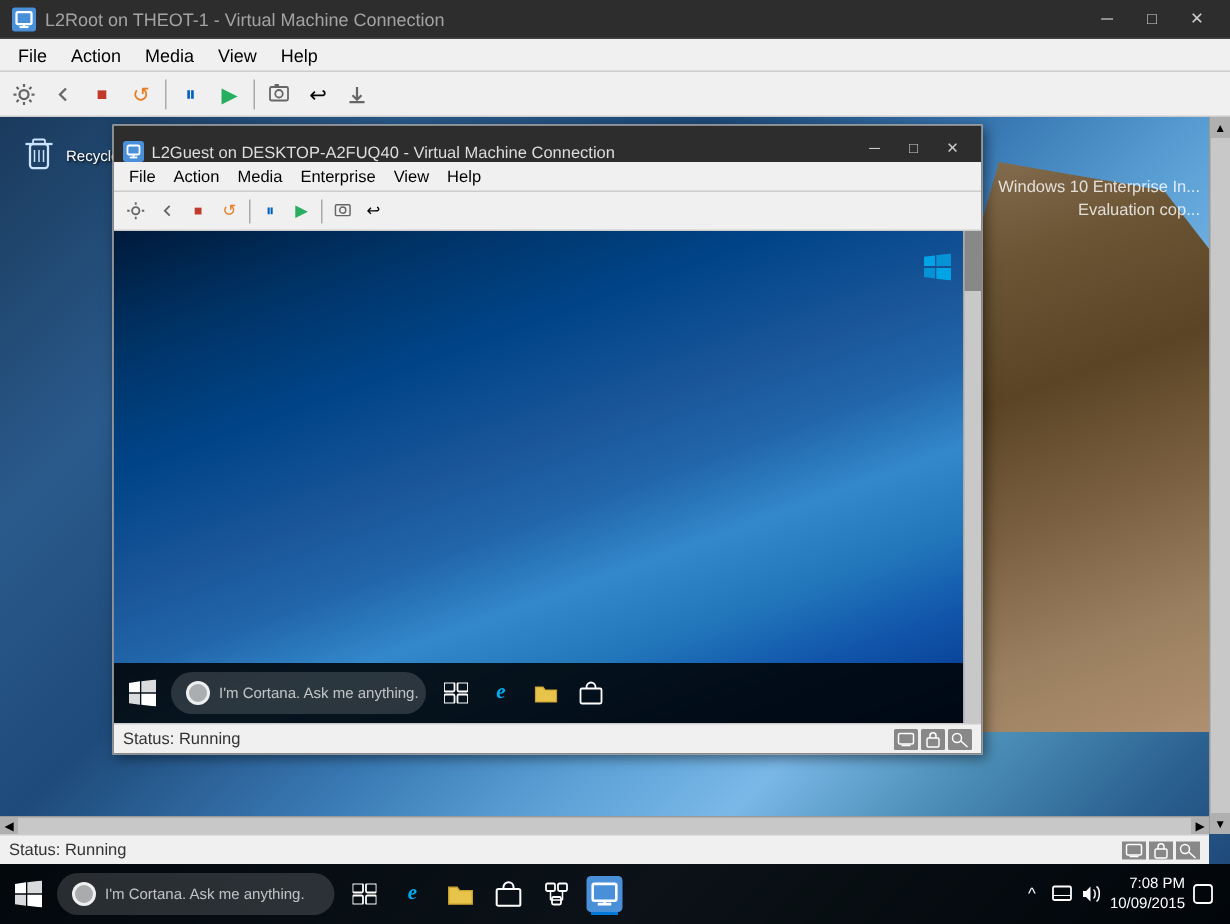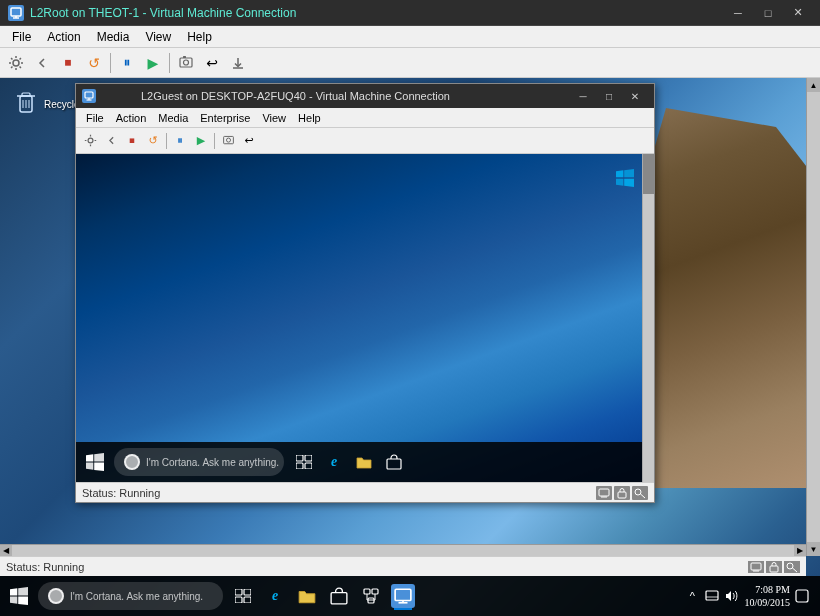--- a/index.html
+++ b/index.html
@@ -40,21 +40,21 @@
       border-radius: 2px;
       display: flex;
       align-items: center;
       justify-content: center;
       font-size: 9px;
       color: white;
       font-weight: bold;
     }
     .title-bar-outer .title-text {
       flex: 1;
-      color: #5eead4;
+      color: #a3a3a3;
       font-size: 12px;
     }
     .title-bar-outer .window-controls {
       display: flex;
       gap: 2px;
     }
     .win-btn {
       width: 28px;
       height: 20px;
       background: transparent;
@@ -148,24 +148,23 @@
       border: 1px solid #888;
       box-shadow: 2px 2px 8px rgba(0,0,0,0.5);
       display: flex;
       flex-direction: column;
     }
 
     .title-bar-inner {
       background: #2d2d2d;
       height: 24px;
       display: flex;
-      align-items: center;
+      align-items: flex-end;
       padding: 0 6px;
       flex-shrink: 0;
-      gap: 40px;
     }
     .title-bar-inner .vm-icon {
       width: 14px;
       height: 14px;
       margin-right: 5px;
       background: #4a90d9;
       border-radius: 2px;
       display: flex;
       align-items: center;
       justify-content: center;
@@ -482,21 +481,20 @@
       justify-content: center;
       font-size: 11px;
       color: white;
       cursor: pointer;
     }
     .tray-time {
       color: white;
       font-size: 10px;
       text-align: right;
       line-height: 1.3;
-      font-family: Liberation Serif, serif;
     }
 
     
     .outer-status-bar {
       height: 20px;
       background: #f0f0f0;
       border-top: 1px solid #ccc;
       display: flex;
       align-items: center;
       padding: 0 6px;
@@ -594,20 +592,24 @@
           <line x1="3" y1="13" x2="13" y2="13" stroke="#666" stroke-width="1.5"></line>
         </svg>
     </button>
   </div>
 
   <div class="outer-desktop">
     <div class="outer-wallpaper"></div>
 
     <div class="rock-formation"></div>
 
+    <div class="win10-branding">
+      <div>Windows 10 Enterprise In...</div>
+      <div>Evaluation cop...</div>
+    </div>
 
     <div class="recycle-bin">
       <div class="recycle-icon">
         <svg width="28" height="28" viewBox="0 0 28 28">
           <rect x="8" y="6" width="12" height="16" rx="2" fill="none" stroke="#cce4ff" stroke-width="1.5"></rect>
           <line x1="11" y1="10" x2="11" y2="18" stroke="#cce4ff" stroke-width="1"></line>
           <line x1="14" y1="10" x2="14" y2="18" stroke="#cce4ff" stroke-width="1"></line>
           <line x1="17" y1="10" x2="17" y2="18" stroke="#cce4ff" stroke-width="1"></line>
           <line x1="5" y1="6" x2="23" y2="6" stroke="#cce4ff" stroke-width="1.5"></line>
           <rect x="10" y="3" width="8" height="3" rx="1" fill="none" stroke="#cce4ff" stroke-width="1.2"></rect>

